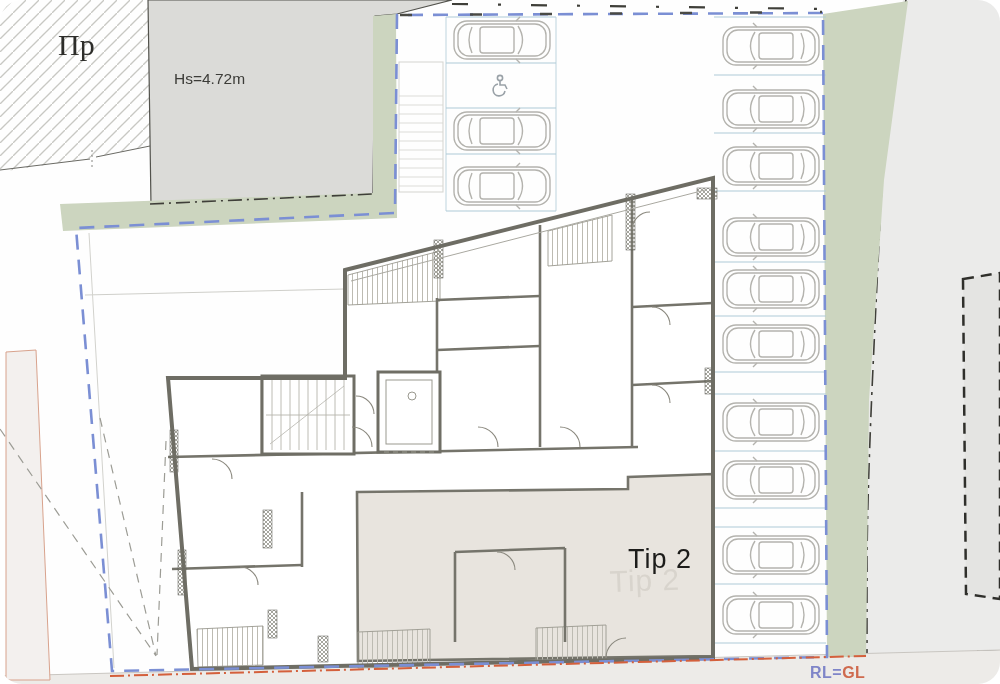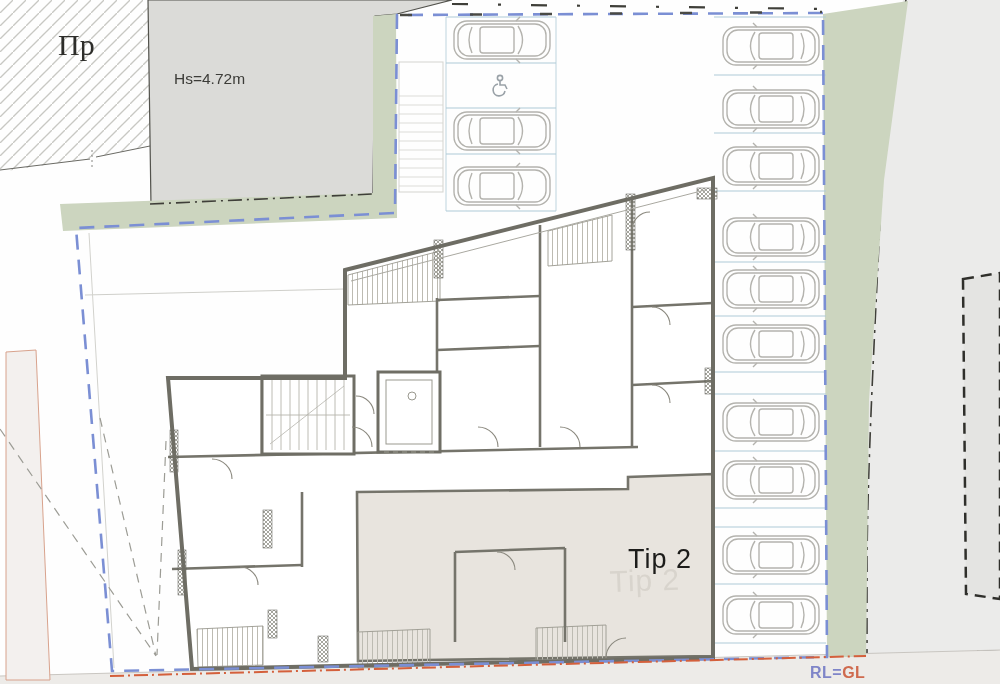--- a/index.html
+++ b/index.html
@@ -1,17 +1,17 @@
 <!DOCTYPE html>
 <html><head>
 <meta charset="utf-8">
 <style>
   html,body{margin:0;padding:0;background:#fff;}
   .page{position:relative;width:1000px;height:684px;background:#fefefe;overflow:hidden;
-        font-family:"Liberation Sans",sans-serif;}
+        font-family:"Liberation Sans",sans-serif;border-radius:22px;}
   svg{display:block;}
   text{user-select:none;}
   .t-pr{font-family:"Liberation Serif",serif;font-size:30px;fill:#2d2d2a;}
   .t-hs{font-size:15.5px;fill:#3c3c38;}
   .t-unit{font-size:27px;fill:#1c1c1a;letter-spacing:1px;}
   .t-unit-wm{font-size:30px;fill:#cfcac2;opacity:.6;letter-spacing:1px;}
   .t-rlgl{font-size:16px;font-weight:bold;letter-spacing:.5px;}
 </style>
 </head>
 <body>

